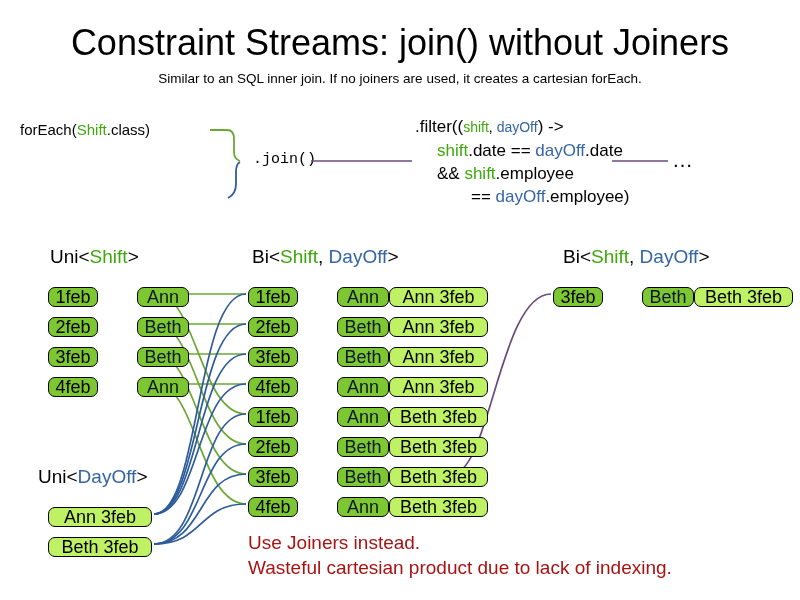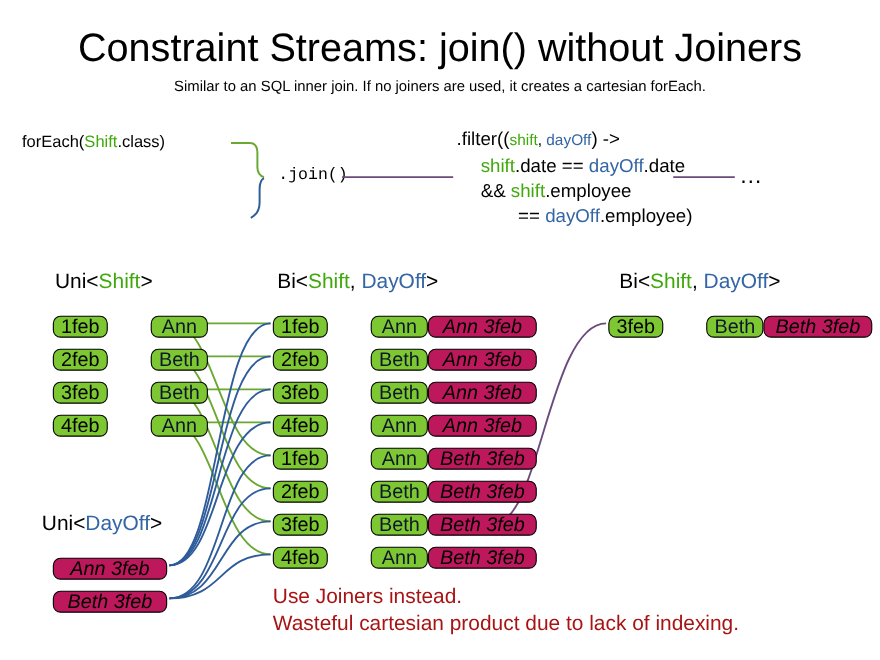--- a/index.html
+++ b/index.html
@@ -88,21 +88,21 @@
     border-radius: 7px;
     display: flex;
     align-items: center;
     justify-content: center;
     font-size: 18px;
     line-height: 18px;
     white-space: nowrap;
     background: #7DC832;
   }
   .cell.green { background: #7DC832; }
-  .cell.blue  { background: #be185d; font-style: italic; }
+  .cell.blue  { background: #bef264; }
   .cell.date  { color: #000000; width: 50px; }
   .cell.emp   { color: #0f172a; width: 52px; margin-left: 39px; }
   .cell.dayoffcell { color: #000000; width: 99px; }
   .cell.dayoff-solo { color: #000000; width: 100px; }
 
   
   #uni-shift-list { left: 48px; top: 281px; }
   #uni-shift-list .row { margin-bottom: 4px; }
 
   

